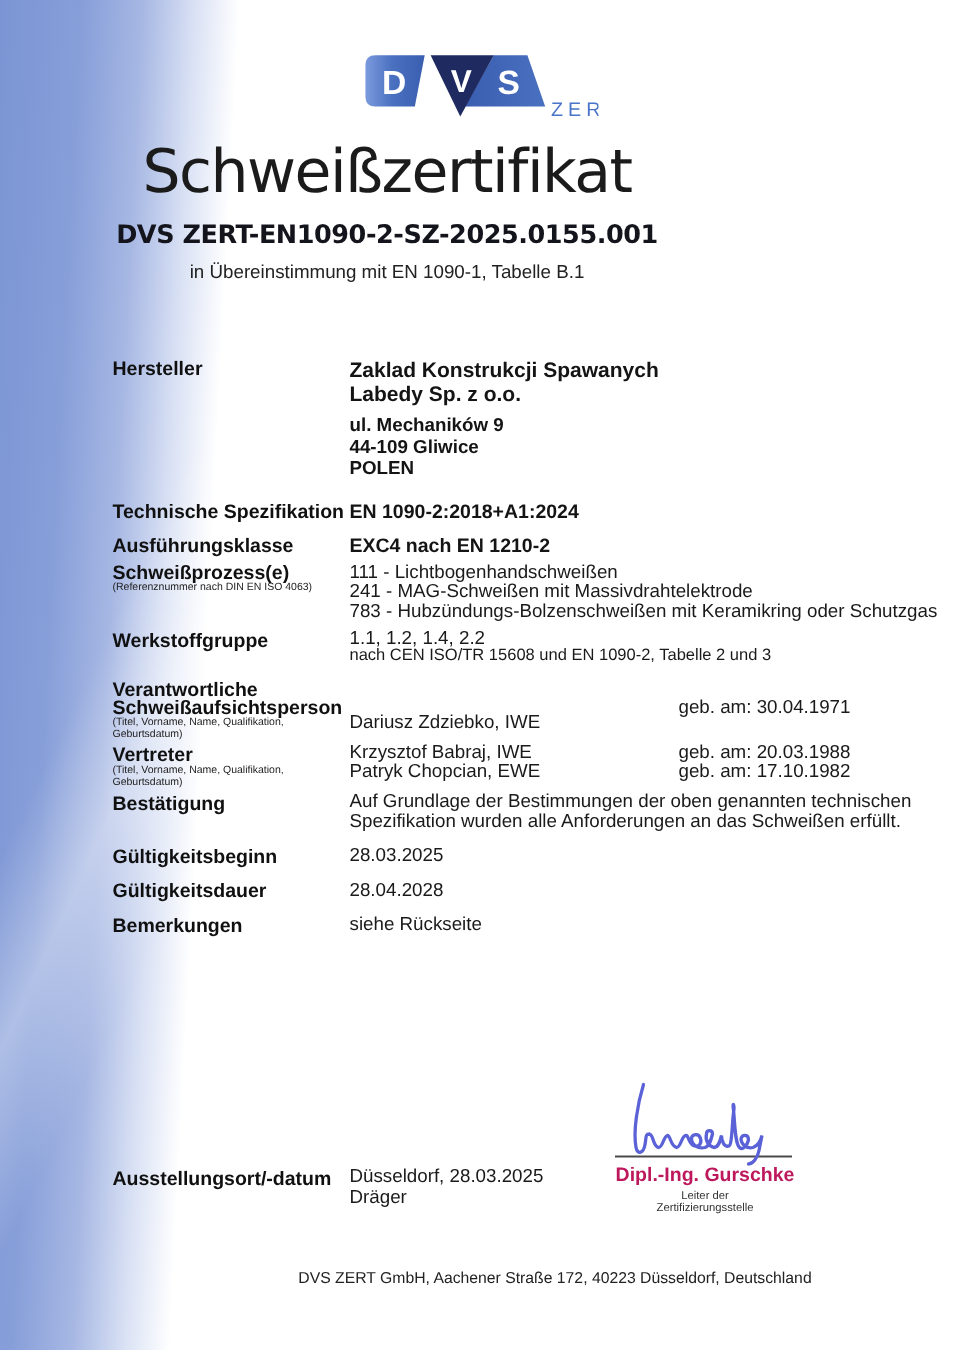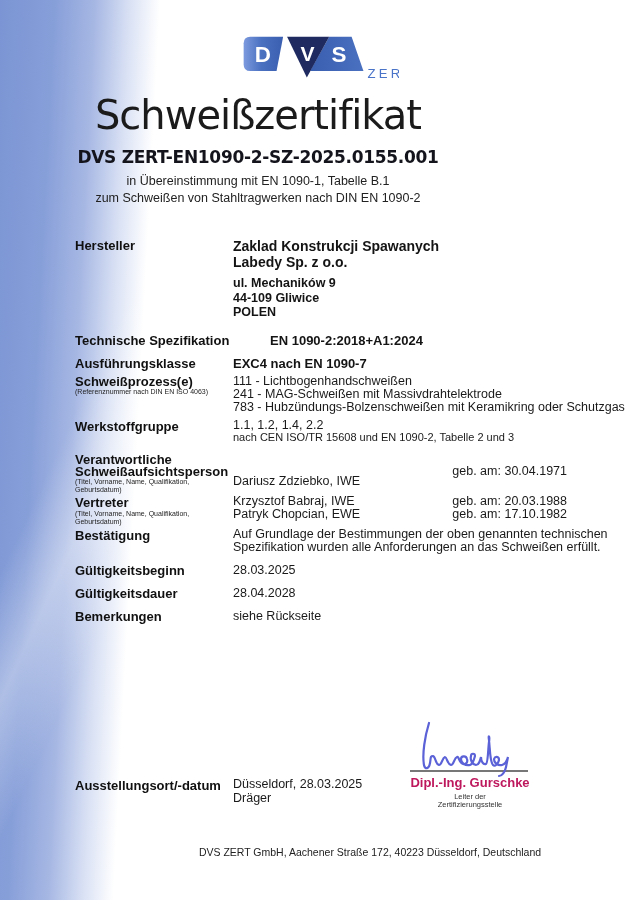--- a/index.html
+++ b/index.html
@@ -53,39 +53,38 @@
     <path d="M70,4 L134,4 L100,66 Z" fill="#1e2a60"></path>
     <text x="33" y="43" font-family="Liberation Sans, sans-serif" font-size="34" font-weight="bold" fill="#ffffff" text-anchor="middle">D</text>
     <text x="101" y="41" font-family="Liberation Sans, sans-serif" font-size="32" font-weight="bold" fill="#ffffff" text-anchor="middle">V</text>
     <text x="149" y="43" font-family="Liberation Sans, sans-serif" font-size="34" font-weight="bold" fill="#ffffff" text-anchor="middle">S</text>
     <text x="192" y="66" font-family="Liberation Sans, sans-serif" font-size="20" letter-spacing="5" fill="#4a74c8">ZERT</text>
   </svg>
 
   <div class="ctr title" style="top:92px;">Schweißzertifikat</div>
   <div class="ctr certno" style="top:147px;">DVS ZERT-EN1090-2-SZ-2025.0155.001</div>
   <div class="ctr subhead" style="top:174px;">in Übereinstimmung mit EN 1090-1, Tabelle B.1</div>
-  <div class="ctr subhead" style="top:191px;">zum Schweißen von Stahltragwerken nach DIN EN 1090-2</div>
 
   <div>
     <div class="abs lbl" style="top:238px;">Hersteller</div>
     <div class="abs valname" style="top:238px;">Zaklad Konstrukcji Spawanych</div>
     <div class="abs valname" style="top:254px;">Labedy Sp. z o.o.</div>
     <div class="abs valaddr" style="top:276px;">ul. Mechaników 9</div>
     <div class="abs valaddr" style="top:291px;">44-109 Gliwice</div>
     <div class="abs valaddr" style="top:305px;">POLEN</div>
   </div>
 
   <div>
     <div class="abs lbl" style="top:333px;">Technische Spezifikation</div>
-    <div class="abs valb" style="top:333px;margin-left:37px;">EN 1090-2:2018+A1:2024</div>
+    <div class="abs valb" style="top:333px;">EN 1090-2:2018+A1:2024</div>
   </div>
 
   <div>
     <div class="abs lbl" style="top:356px;">Ausführungsklasse</div>
-    <div class="abs valb" style="top:356px;">EXC4 nach EN 1090-7</div>
+    <div class="abs valb" style="top:356px;">EXC4 nach EN 1210-2</div>
   </div>
 
   <div>
     <div class="abs lbl" style="top:374px;">Schweißprozess(e)</div>
     <div class="abs sublbl" style="top:388px;">(Referenznummer nach DIN EN ISO 4063)</div>
     <div class="abs val" style="top:374px;">111 - Lichtbogenhandschweißen</div>
     <div class="abs val" style="top:387px;">241 - MAG-Schweißen mit Massivdrahtelektrode</div>
     <div class="abs val" style="top:400px;">783 - Hubzündungs-Bolzenschweißen mit Keramikring oder Schutzgas</div>
   </div>
 

